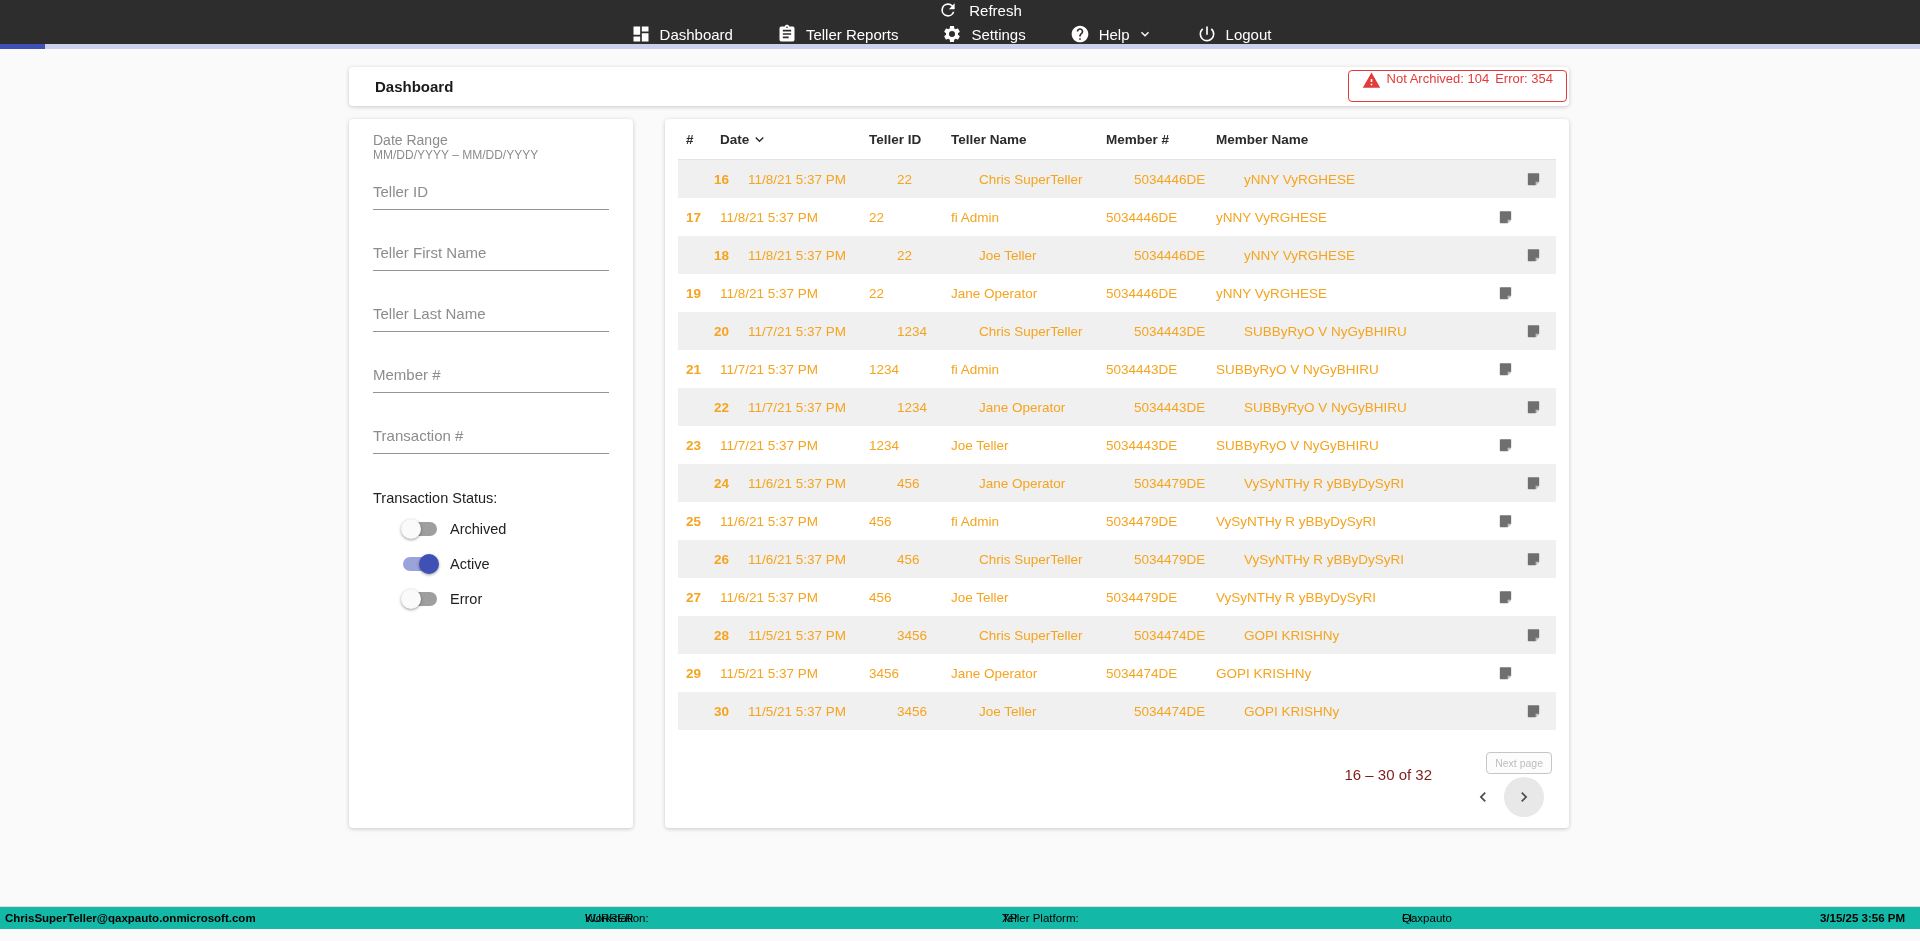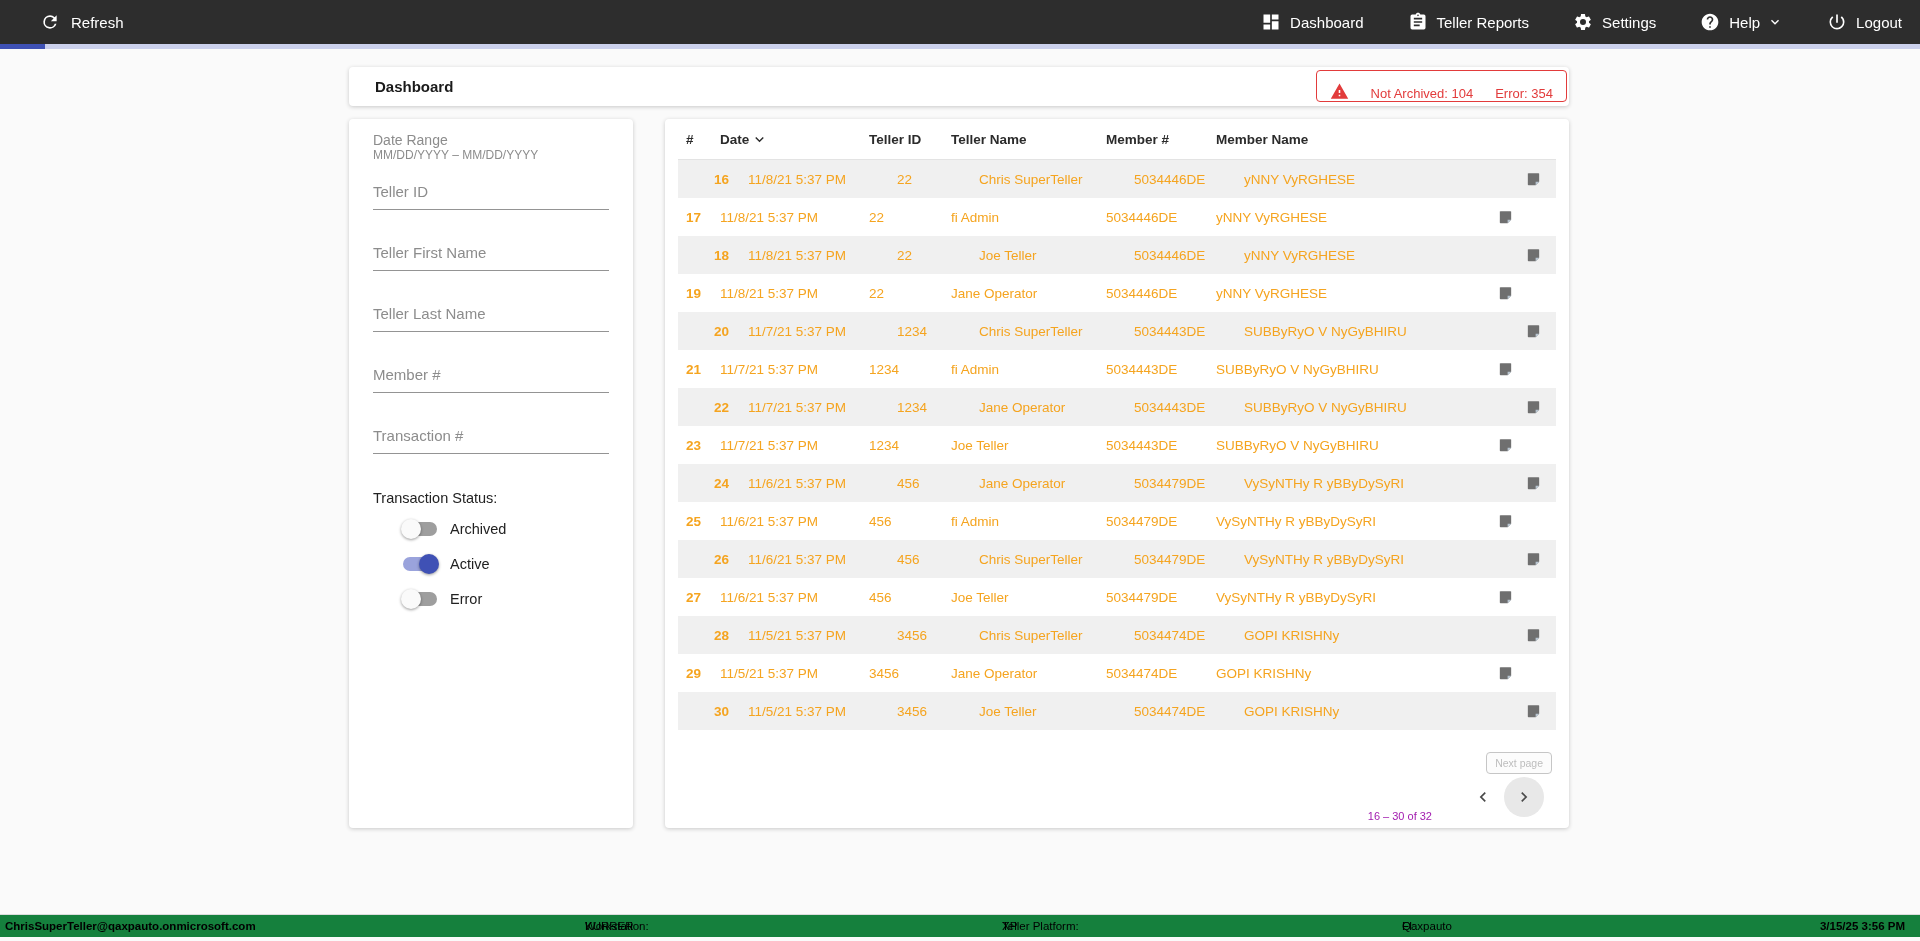--- a/index.html
+++ b/index.html
@@ -2,39 +2,39 @@
 <html><head>
 <meta charset="utf-8">
 <style>
   * { margin:0; padding:0; box-sizing:border-box; }
   html,body { background:#e8e8e8; }
   body { font-family:"Liberation Sans", sans-serif; }
   .screen { position:relative; width:1920px; height:941px; background:#fafafa; overflow:hidden; margin:0 auto; }
 
   
   .topnav { position:absolute; top:0; left:0; width:100%; height:44px; background:#2d2d2d; color:#fff;
-            display:flex; align-items:center; justify-content:space-between; }
+            display:flex; align-items:center; justify-content:space-between;flex-direction:column; }
   .nav-left { display:flex; align-items:center; gap:11px; padding-left:40px; cursor:pointer; }
   .nav-right { display:flex; align-items:center; gap:44px; padding-right:18px; }
   .nav-item { display:flex; align-items:center; gap:9px; cursor:pointer; }
   .nav-item span, .nav-left span { font-size:15px; color:#fff; }
   .nav-icon { width:20px; height:20px; fill:#fff; display:block; }
   .nav-icon.small { width:16px; height:16px; margin-left:-2px; }
 
   
   .progressbar { position:absolute; top:44px; left:0; width:100%; height:5px; background:#cbd0ec; }
   .progressbar .fill { width:45px; height:100%; background:#3f51b5; }
 
   
   .card { position:absolute; background:#fff; border-radius:4px; box-shadow:0 1px 4px rgba(0,0,0,0.2); }
 
   
   .title-card { left:349px; top:67px; width:1220px; height:39px; display:flex; align-items:center; }
   .title-card h1 { font-size:15px; font-weight:bold; color:#1a1a1a; padding-left:26px; }
-  .alert-badge { position:absolute; right:2px; top:3px; height:32px; display:flex; align-items:flex-end; gap:22px;
+  .alert-badge { position:absolute; right:2px; top:3px; height:32px; display:flex; align-items:flex-start; gap:6px;
                  border:1px solid #e23b3b; border-radius:4px; padding:0 13px; background:#fff; }
   .alert-badge svg { width:19px; height:19px; fill:#e23b3b; }
   .alert-badge b { font-size:13px; font-weight:normal; color:#e23b3b; white-space:nowrap; }
 
   
   .filter-card { left:349px; top:119px; width:284px; height:709px; padding:13px 24px; }
   .field-label { font-size:14px; color:#8c8c8c; }
   .date-row { display:flex; align-items:center; border-bottom:1px solid #949494; padding:5px 0 8px; }
   .date-row input { flex:1; border:0; outline:none; font-size:15px; color:#333; background:transparent;
                     font-family:"Liberation Sans", sans-serif; }
@@ -69,28 +69,28 @@
   .trow { height:38px; cursor:pointer; }
   .trow.alt { background:#f0f0f0;padding-left:36px; }
   .trow .cell { font-size:13.5px; color:#f5a41f; overflow:hidden; white-space:nowrap; }
   .trow .cell.num { font-weight:bold; }
   .note-cell { display:flex; align-items:center; }
   .note-icon { width:17px; height:17px; margin-left:3px; }
 
   
   .next-tooltip { position:absolute; right:17px; top:633px; border:1px solid #c6c6c6; border-radius:4px;
                   background:#fcfcfc; color:#bdbdbd; font-size:10.5px; padding:4px 8px; }
-  .range-text { position:absolute; right:137px; top:691px; font-size:11px; color:#a21caf; }
+  .range-text { position:absolute; right:137px; top:647px; font-size:15px; color:#7f1d1d; }
   .pg-prev { position:absolute; left:808px; top:668px; width:20px; height:20px; fill:#4a4a4a; cursor:pointer; }
   .pg-next { position:absolute; left:839px; top:658px; width:40px; height:40px; border-radius:50%;
              background:#e8e8e8; display:flex; align-items:center; justify-content:center; cursor:pointer; }
   .pg-next svg { width:20px; height:20px; fill:#4a4a4a; }
 
   
-  .statusbar { position:absolute; bottom:4px; left:0; width:100%; height:23px; background:#15803d;
+  .statusbar { position:absolute; bottom:12px; left:0; width:100%; height:23px; background:#14b8a6;
                border-top:1px solid #dcdcdc; font-size:11.5px; color:#000; }
   .statusbar span { position:absolute; top:50%; transform:translateY(-50%); white-space:nowrap; }
   .sb-user { left:5px; font-weight:bold; }
   .sb-workstation { left:585px; }
   .sb-platform { left:1002px; }
   .sb-fi { left:1402px; }
   .sb-datetime { right:15px; font-weight:bold; }
   .statusbar b { font-weight:normal; }
 </style>
 </head>

